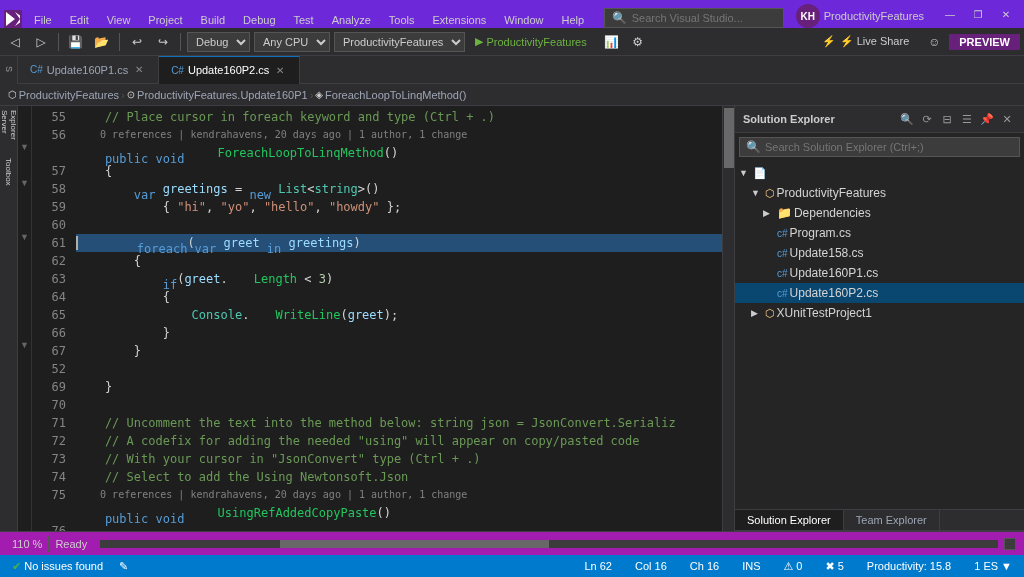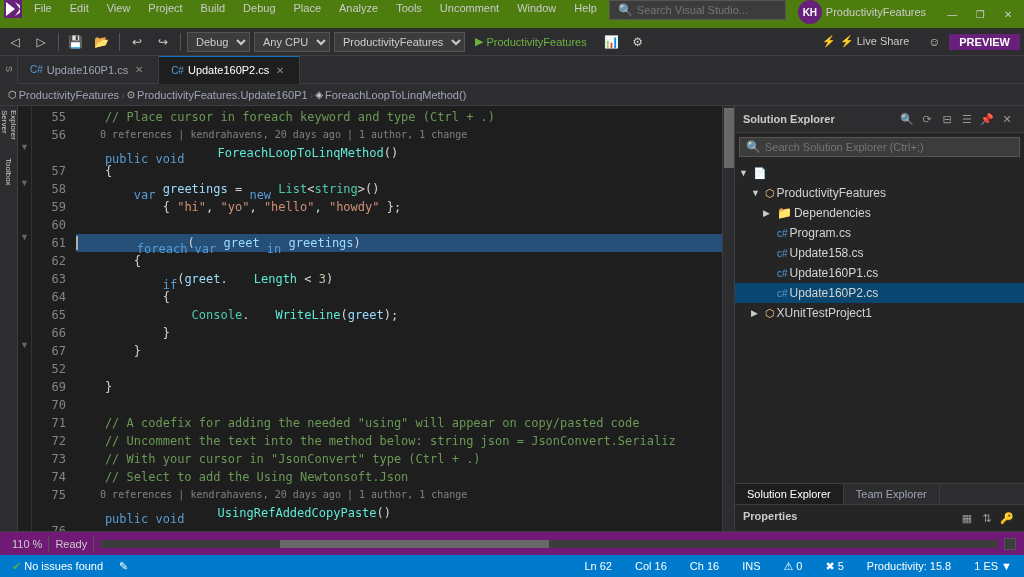--- a/index.html
+++ b/index.html
@@ -9,22 +9,22 @@
       color: #d4d4d4;
       font-size: 12px;
       width: 1024px;
       height: 577px;
       overflow: hidden;
     }
 
     
     #title-bar {
       display: flex;
-      align-items: flex-start;
-      background: #4d7c0f;
+      align-items: flex-end;
+      background: #6d28d9;
       height: 28px;
       padding: 0 4px;
       gap: 4px;
     }
     #title-bar .app-icon {
       width: 18px; height: 18px;
       background: #68217a;
       display: flex; align-items: center; justify-content: center;
       color: white; font-size: 10px; font-weight: bold; flex-shrink: 0;
     }
@@ -231,21 +231,21 @@
     .code-line.highlighted {
       background: #264f78;
     }
 
     
     .kw { color: #569cd6; margin-top: 12px; }
     .type { color: #4ec9b0; }
     .str { color: #ce9178; }
     .cmt { color: #6a9955; }
     .num { color: #b5cea8; }
-    .method { color: #5eead4; padding-left: 26px; }
+    .method { color: #22c55e; padding-left: 26px; }
     .var { color: #9cdcfe; }
     .punct { color: #d4d4d4; }
     .ref-info { color: #808080; font-size: 10px; }
 
     
     #editor-scrollbar {
       width: 12px;
       background: #3c3c3c;
       display: flex;
       flex-direction: column;
@@ -373,21 +373,21 @@
     #status-bar .status-item {
       display: flex; align-items: center; gap: 3px;
       padding: 0 4px; height: 22px; cursor: pointer;
     }
     .status-right { margin-left: auto; display: flex; gap: 15px; }
 
     
     #bottom-bar {
       display: flex;
       align-items: center;
-      background: #701a75;
+      background: #a21caf;
       height: 24px;
       padding: 0 8px;
       gap: 2px;
       font-size: 11px;
       color: #ccc;
       border-top: 1px solid #3e3e42;
     }
     .bottom-item {
       display: flex; align-items: center; gap: 3px;
       padding: 0 4px;
@@ -424,24 +424,24 @@
         <polygon points="9,0 14,3.5 14,10.5 9,14 14,7" fill="white"></polygon>
       </svg>
   </div>
   <div class="menu-items">
     <span class="menu-item">File</span>
     <span class="menu-item">Edit</span>
     <span class="menu-item">View</span>
     <span class="menu-item">Project</span>
     <span class="menu-item">Build</span>
     <span class="menu-item">Debug</span>
-    <span class="menu-item">Place</span>
+    <span class="menu-item">Test</span>
     <span class="menu-item">Analyze</span>
     <span class="menu-item">Tools</span>
-    <span class="menu-item">Uncomment</span>
+    <span class="menu-item">Extensions</span>
     <span class="menu-item">Window</span>
     <span class="menu-item">Help</span>
   </div>
   <div class="search-box">
     <span>🔍</span>
     <input placeholder="Search Visual Studio..." style="">
   </div>
   <div style="display:flex;align-items:center;gap:4px;margin-left:8px;">
     <div style="width:24px;height:24px;background:#68217a;border-radius:50%;display:flex;align-items:center;justify-content:center;color:white;font-size:10px;font-weight:bold;">KH</div>
     <span style="font-size:11px;color:#ccc;">ProductivityFeatures</span>
@@ -586,24 +586,24 @@
       <div class="code-line"><span class="punct">            {</span></div>
       <div class="code-line">
         <span class="type">                Console</span><span class="punct">.</span><span class="method">WriteLine</span><span class="punct">(</span><span class="var">greet</span><span class="punct">);</span>
       </div>
       <div class="code-line"><span class="punct">            }</span></div>
       <div class="code-line"><span class="punct">        }</span></div>
       <div class="code-line">&nbsp;</div>
       <div class="code-line"><span class="punct">    }</span></div>
       <div class="code-line">&nbsp;</div>
       <div class="code-line">
+        <span class="cmt">    // Uncomment the text into the method below: string json = JsonConvert.Serializ</span>
+      </div>
+      <div class="code-line">
         <span class="cmt">    // A codefix for adding the needed "using" will appear on copy/pasted code</span>
-      </div>
-      <div class="code-line">
-        <span class="cmt">    // Uncomment the text into the method below: string json = JsonConvert.Serializ</span>
       </div>
       <div class="code-line">
         <span class="cmt">    // With your cursor in "JsonConvert" type (Ctrl + .)</span>
       </div>
       <div class="code-line">
         <span class="cmt">    // Select to add the Using Newtonsoft.Json</span>
       </div>
       <div class="code-line"><span class="ref-info">    0 references | kendrahavens, 20 days ago | 1 author, 1 change</span></div>
       <div class="code-line">
         <span class="kw">    public </span><span class="kw">void </span><span class="method">UsingRefAddedCopyPaste</span><span class="punct">()</span>
@@ -681,30 +681,20 @@
         <span style="color:#f0c27f;font-size:11px;">⬡</span>
         <span class="item-label">XUnitTestProject1</span>
       </div>
     </div>
 
     <div id="se-tabs">
       <div class="se-tab active">Solution Explorer</div>
       <div class="se-tab">Team Explorer</div>
     </div>
 
-    <div id="properties-panel">
-      <div style="display:flex;align-items:center;justify-content:space-between;">
-        <span class="prop-title">Properties</span>
-        <div class="prop-icons">
-          <div class="prop-icon-btn">▦</div>
-          <div class="prop-icon-btn">⇅</div>
-          <div class="prop-icon-btn">🔑</div>
-        </div>
-      </div>
-    </div>
   </div>
 
 </div>
 
 <div id="bottom-bar">
   <div class="bottom-item">
     <span>110 %</span>
   </div>
   <div style="width:1px;height:16px;background:#555;"></div>
   <div class="bottom-item">

